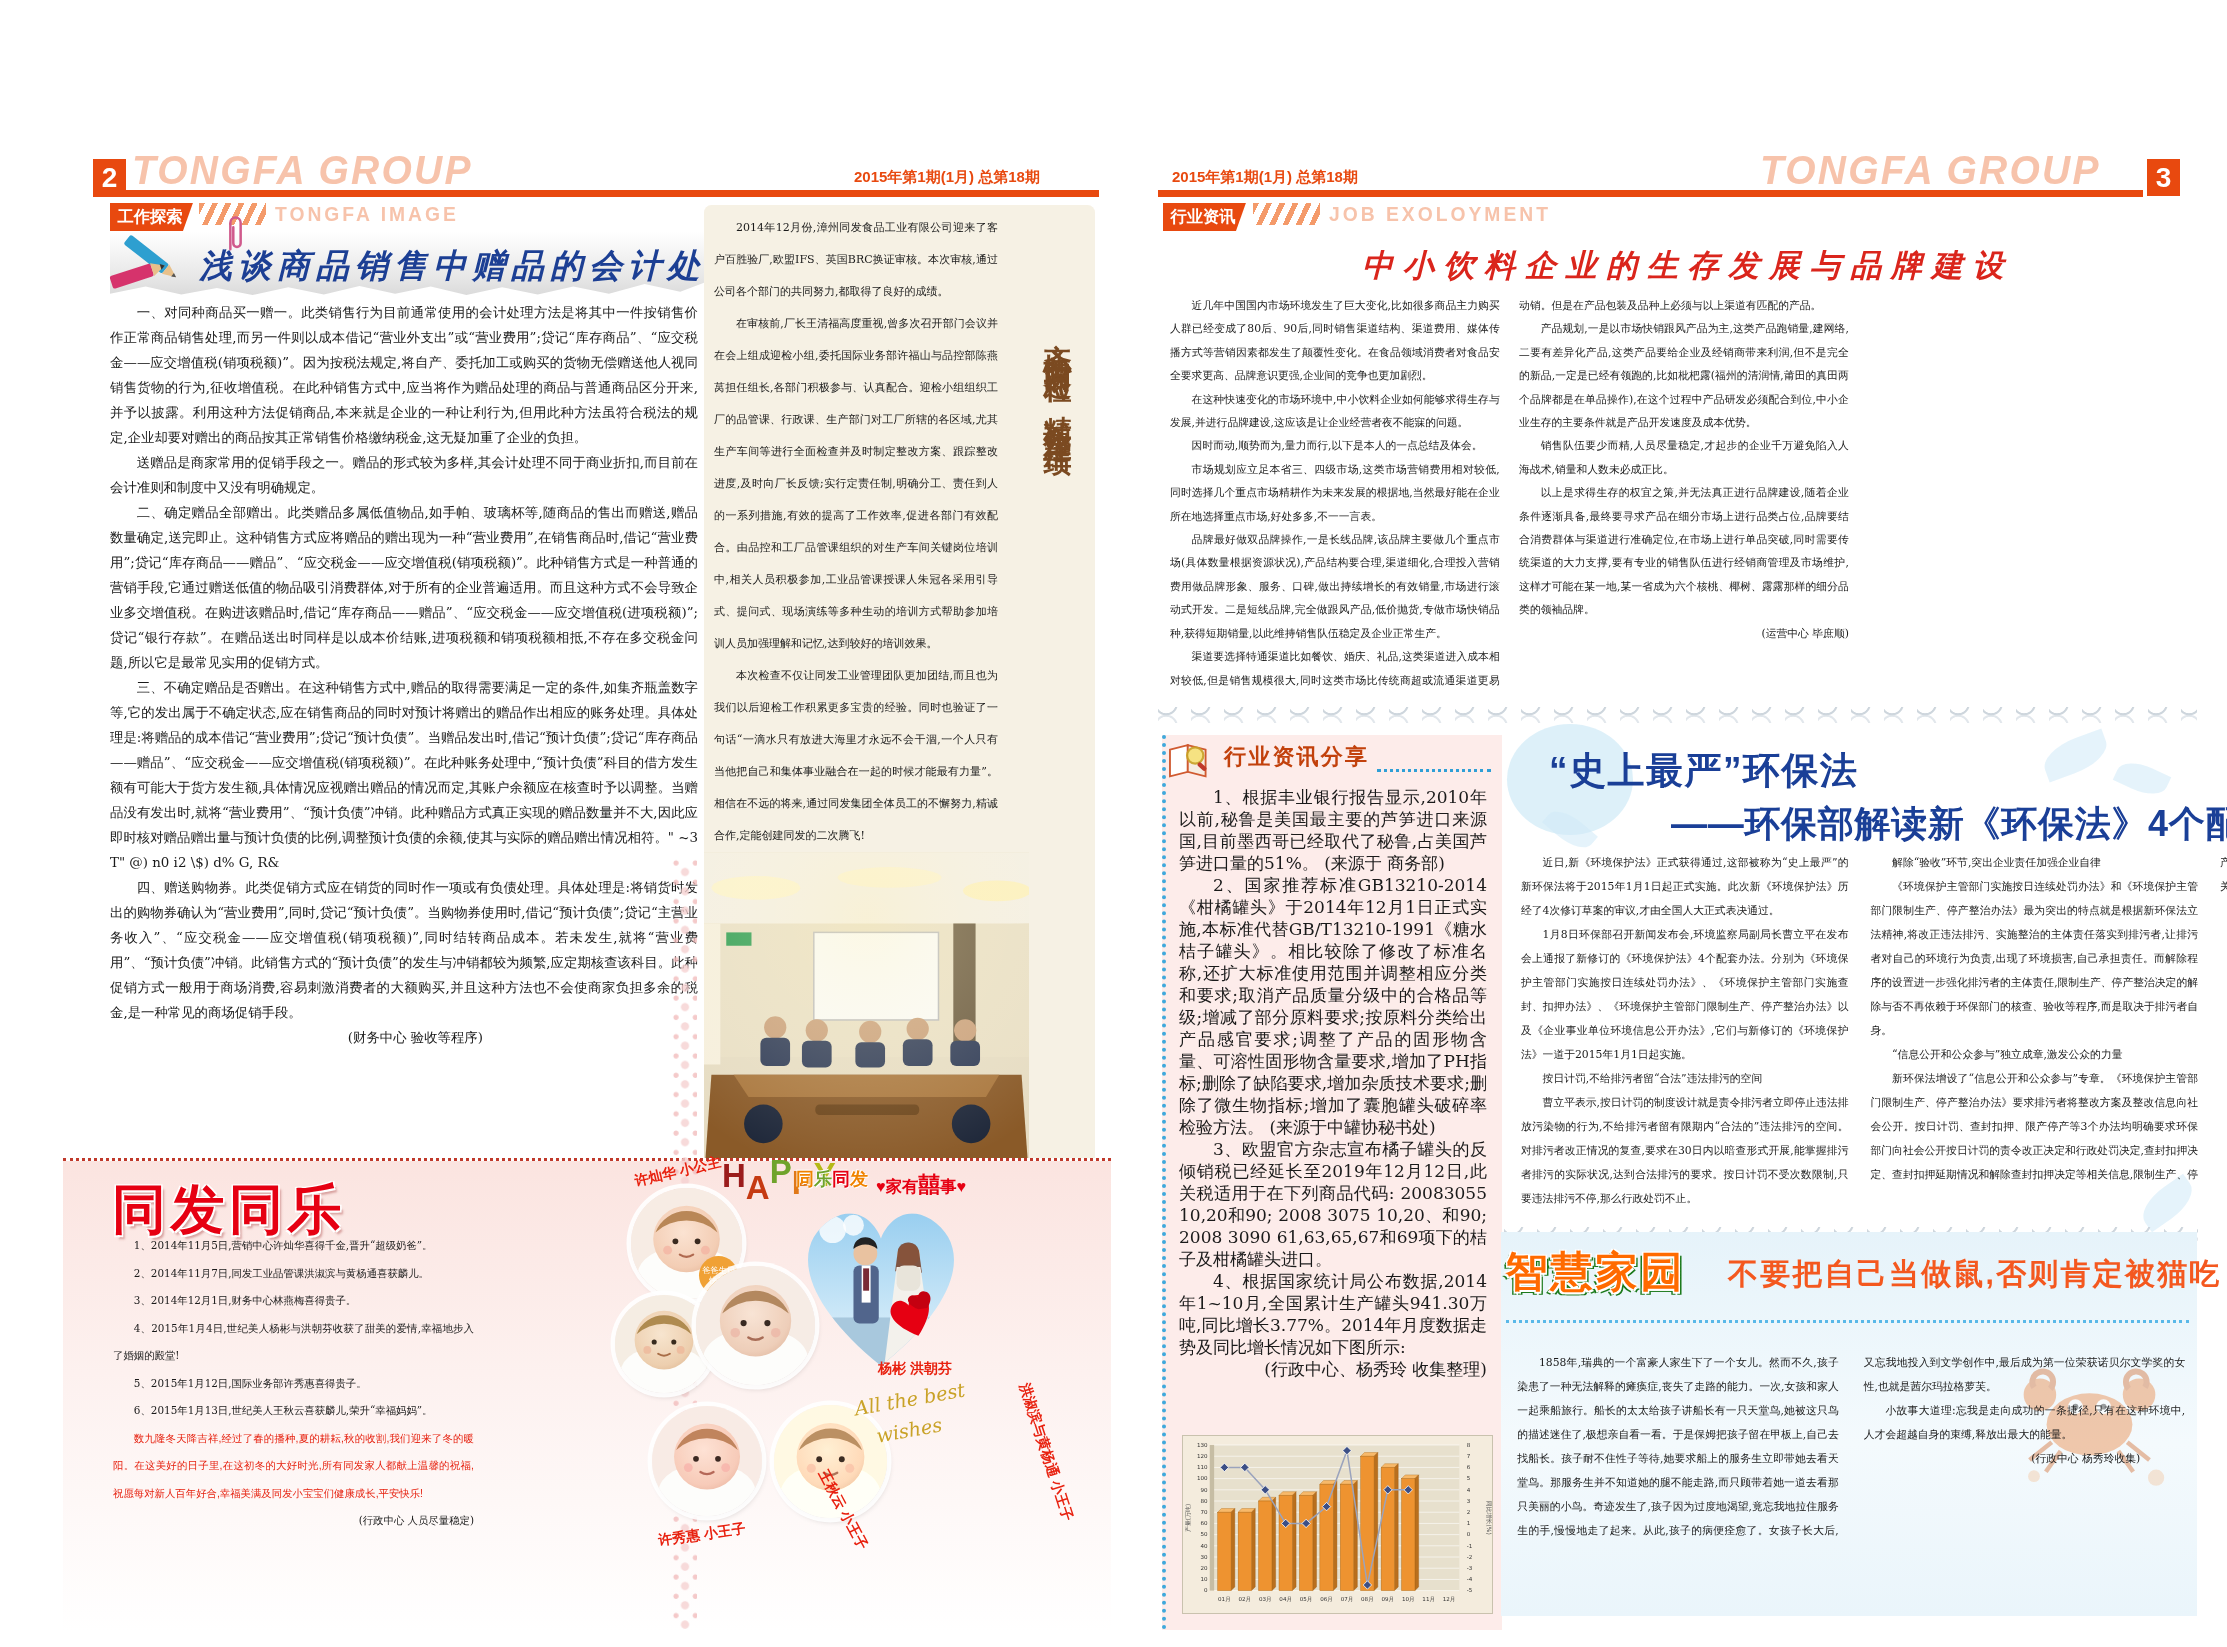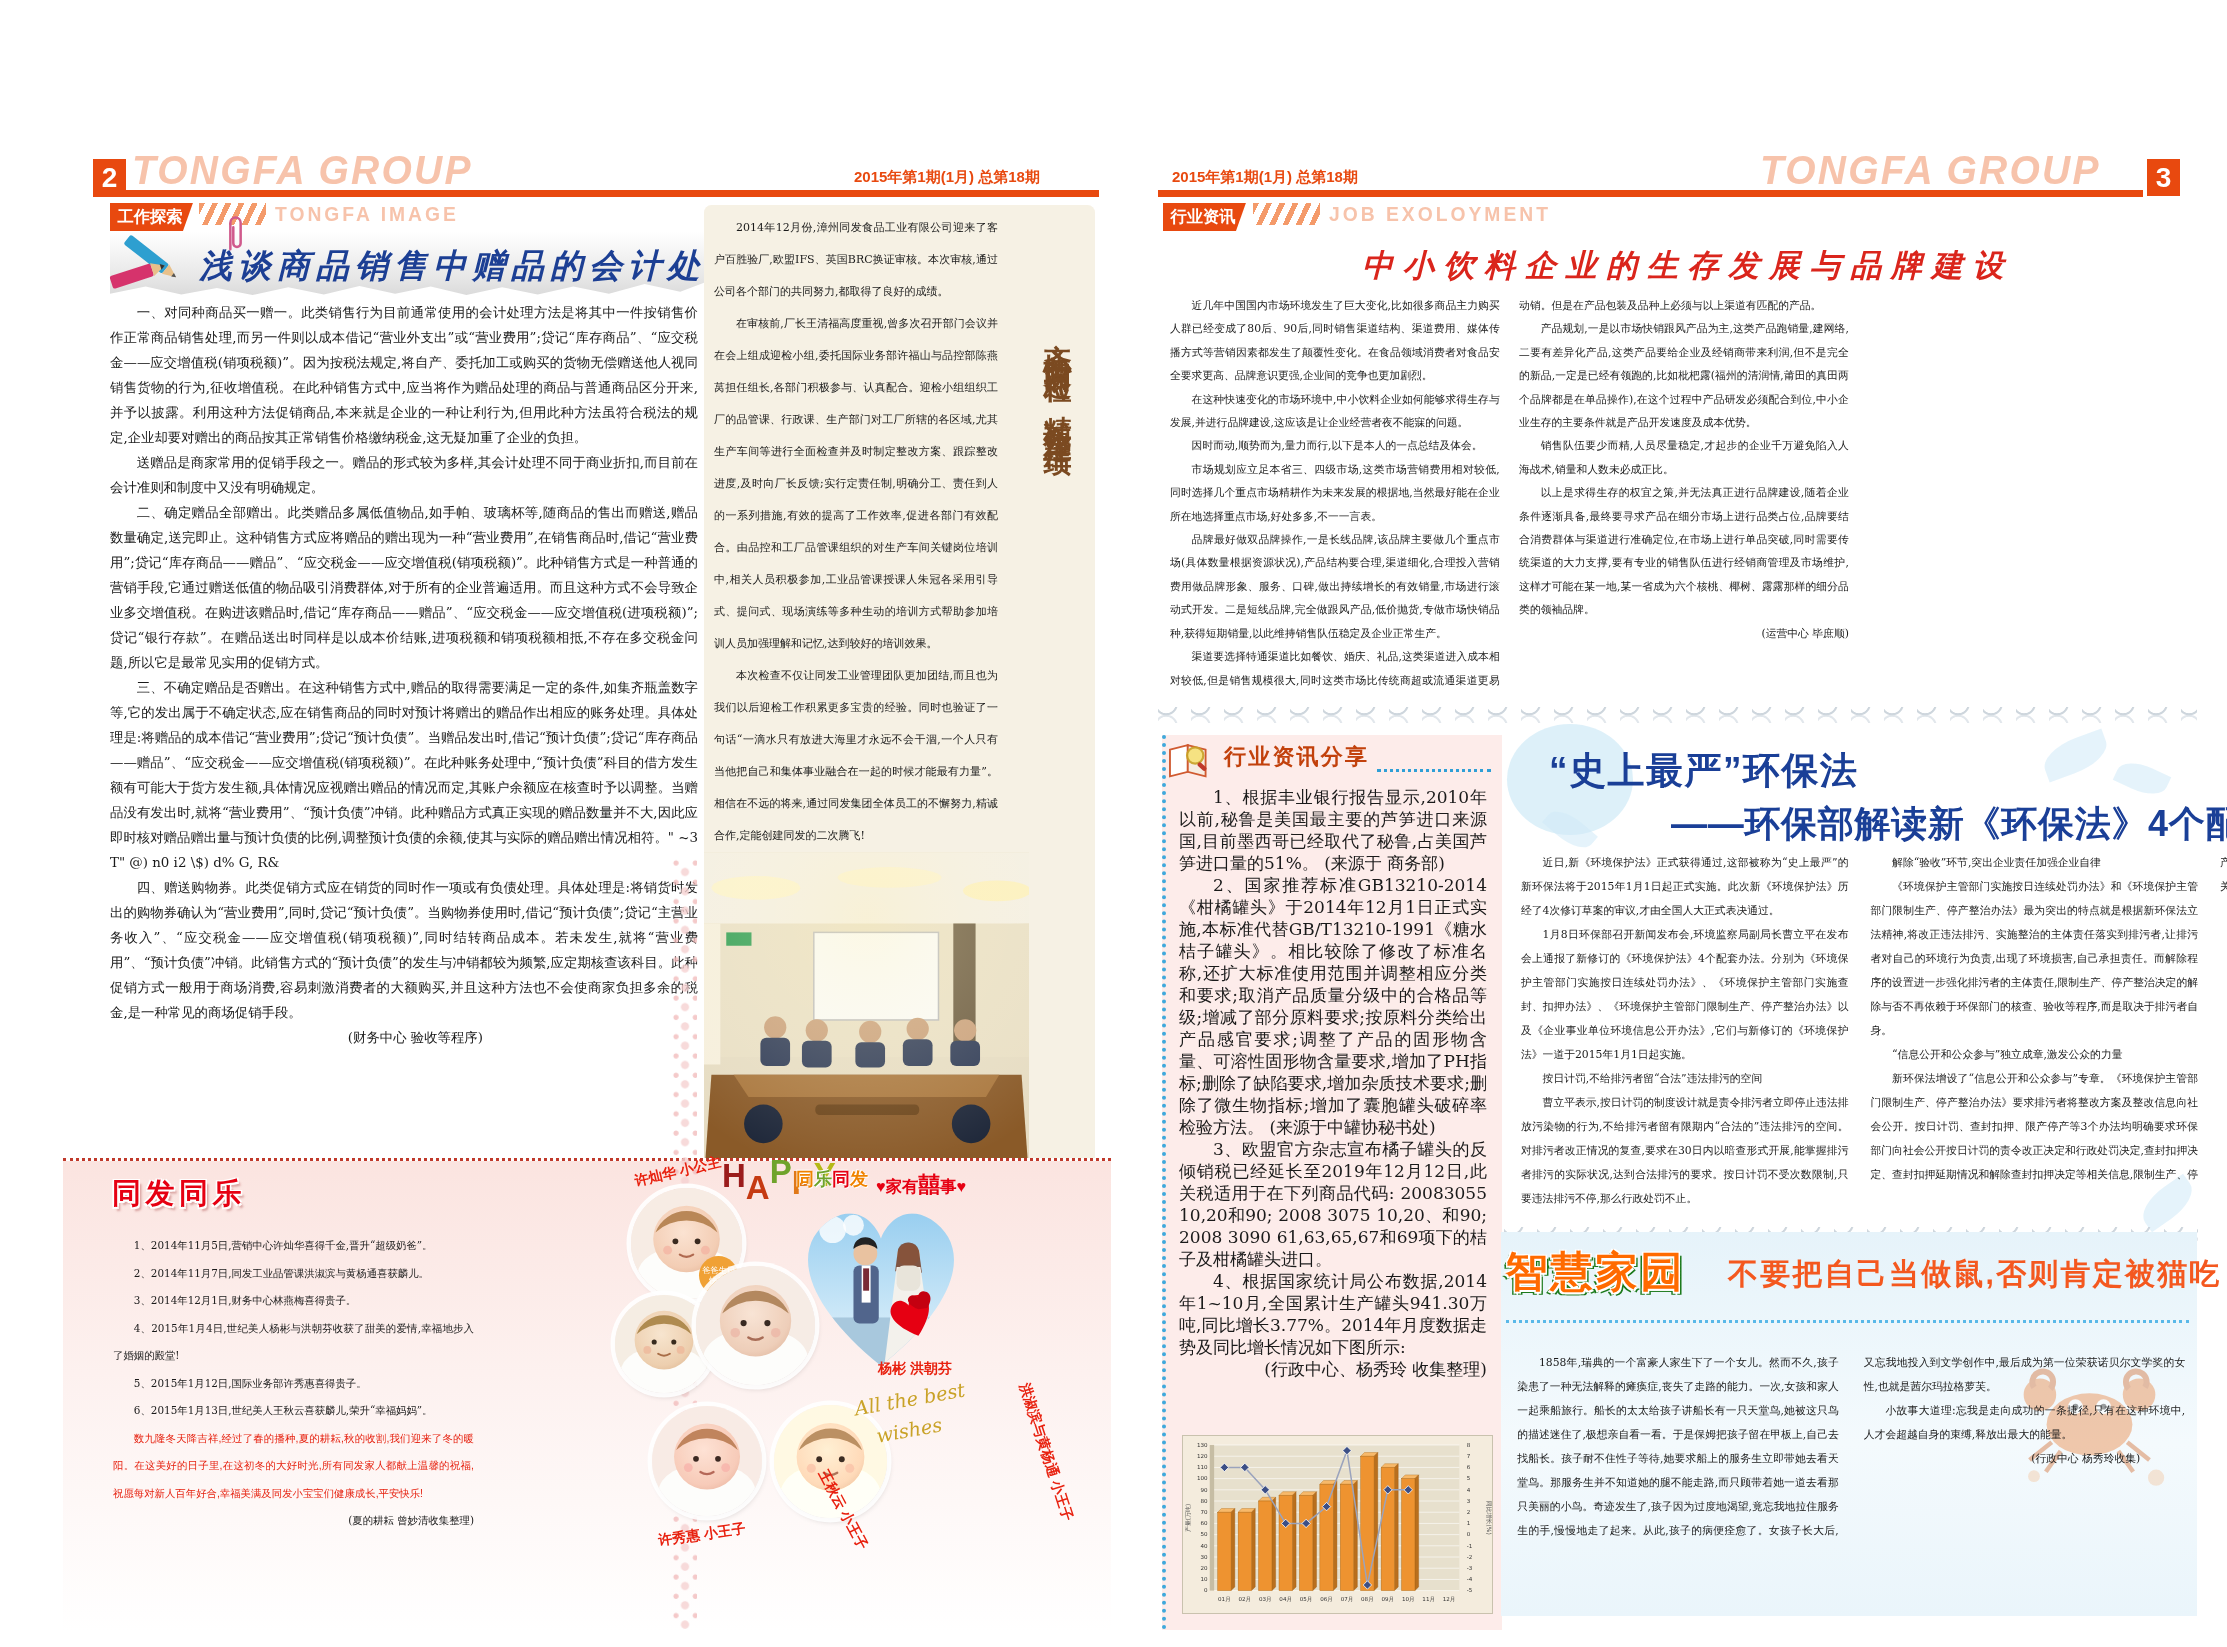--- a/index.html
+++ b/index.html
@@ -28,21 +28,21 @@
   .body1{font-size:13.4px;line-height:25px;text-align:justify;}
   .body1 p,.body2 p,.cols p,.ishare p,.wstory p{margin:0;text-indent:2em;}
   .body2{font-size:11px;line-height:32px;text-align:justify;}
   .sig{text-align:right;text-indent:0 !important;}
   .cream{background:#f6f1e4;border-radius:7.4px;}
   .vtext{writing-mode:vertical-rl;text-orientation:upright;color:#7b4a21;
          font-family:"Liberation Sans",sans-serif;font-weight:bold;font-size:28px;letter-spacing:5.2px;}
   
   .pinksec{background:linear-gradient(180deg,#fbe4e0 0%,#fdf1ef 45%,#ffffff 100%);
            border-top:3px dotted #c0392b;}
-  .tongle-title{color:#e60012;font-family:Liberation Serif, serif;font-weight:bold;font-size:29px;
+  .tongle-title{color:#e60012;font-family:Liberation Serif, serif;font-weight:bold;font-size:54px;
                 letter-spacing:4.5px;text-shadow:1.5px 1.5px 0 #fff,-1.5px -1.5px 0 #fff,1.5px -1.5px 0 #fff,-1.5px 1.5px 0 #fff,3px 3.7px 2.2px rgba(150,30,30,.35);}
   .tlist{font-size:10.4px;line-height:27.5px;text-align:justify;}
   .tlist p{margin:0;text-indent:2em;}
   .bless{color:#e6210f;font-family:"Liberation Sans",sans-serif;}
   .lace{background:radial-gradient(circle at 6px 6px,#f2bdbd 2.2px,transparent 3px),
         radial-gradient(circle at 15px 15px,#f6d2d2 3.7px,transparent 4.5px);
         background-size:19.3px 19.3px;opacity:.8;}
   .cap{color:#e8210f;font-family:"Liberation Sans",sans-serif;font-weight:bold;font-size:14px;white-space:nowrap;}
   .circ{border-radius:50%;overflow:hidden;box-shadow:0 0 0 4.5px rgba(255,255,255,.9),1.5px 3px 6px rgba(0,0,0,.2);}
   .happy span{font-family:"Liberation Sans",sans-serif;font-weight:bold;font-size:33px;display:inline-block;}
@@ -172,21 +172,21 @@
       <div class="abs lace" style="left:607px;top:-304px;width:27px;height:772px;"></div>
       <div class="abs tongle-title" style="left:49px;top:13.4px;">同发同乐</div>
       <div class="abs tlist" style="left:50px;top:71px;width:361px;">
         <p>1、2014年11月5日,营销中心许灿华喜得千金,晋升“超级奶爸”。</p>
         <p>2、2014年11月7日,同发工业品管课洪淑滨与黄杨通喜获麟儿。</p>
         <p>3、2014年12月1日,财务中心林燕梅喜得贵子。</p>
         <p>4、2015年1月4日,世纪美人杨彬与洪朝芬收获了甜美的爱情,幸福地步入了婚姻的殿堂!</p>
         <p>5、2015年1月12日,国际业务部许秀惠喜得贵子。</p>
         <p>6、2015年1月13日,世纪美人王秋云喜获麟儿,荣升“幸福妈妈”。</p>
         <p class="bless">数九隆冬天降吉祥,经过了春的播种,夏的耕耘,秋的收割,我们迎来了冬的暖阳。在这美好的日子里,在这初冬的大好时光,所有同发家人都献上温馨的祝福,祝愿每对新人百年好合,幸福美满及同发小宝宝们健康成长,平安快乐!</p>
-        <p class="sig">(夏的耕耘 曾妙清收集整理)</p>
+        <p class="sig">(行政中心 人员尽量稳定)</p>
       </div>
 
       <div class="abs" style="left:568px;top:0;width:481px;height:445px;">
         <div class="abs happy" style="left:91px;top:-4.5px;">
           <span class="hL1">H</span><span class="hL2">A</span><span class="hL3">P</span><span class="hL4">P</span><span class="hL5">Y</span>
         </div>
         <div class="abs logo4" style="left:165px;top:6px;">
           <span class="lg1">同</span><span class="lg2">乐</span><span class="lg3">同</span><span class="lg4">发</span>
         </div>
         <div class="abs tagline" style="left:245px;top:9px;">

